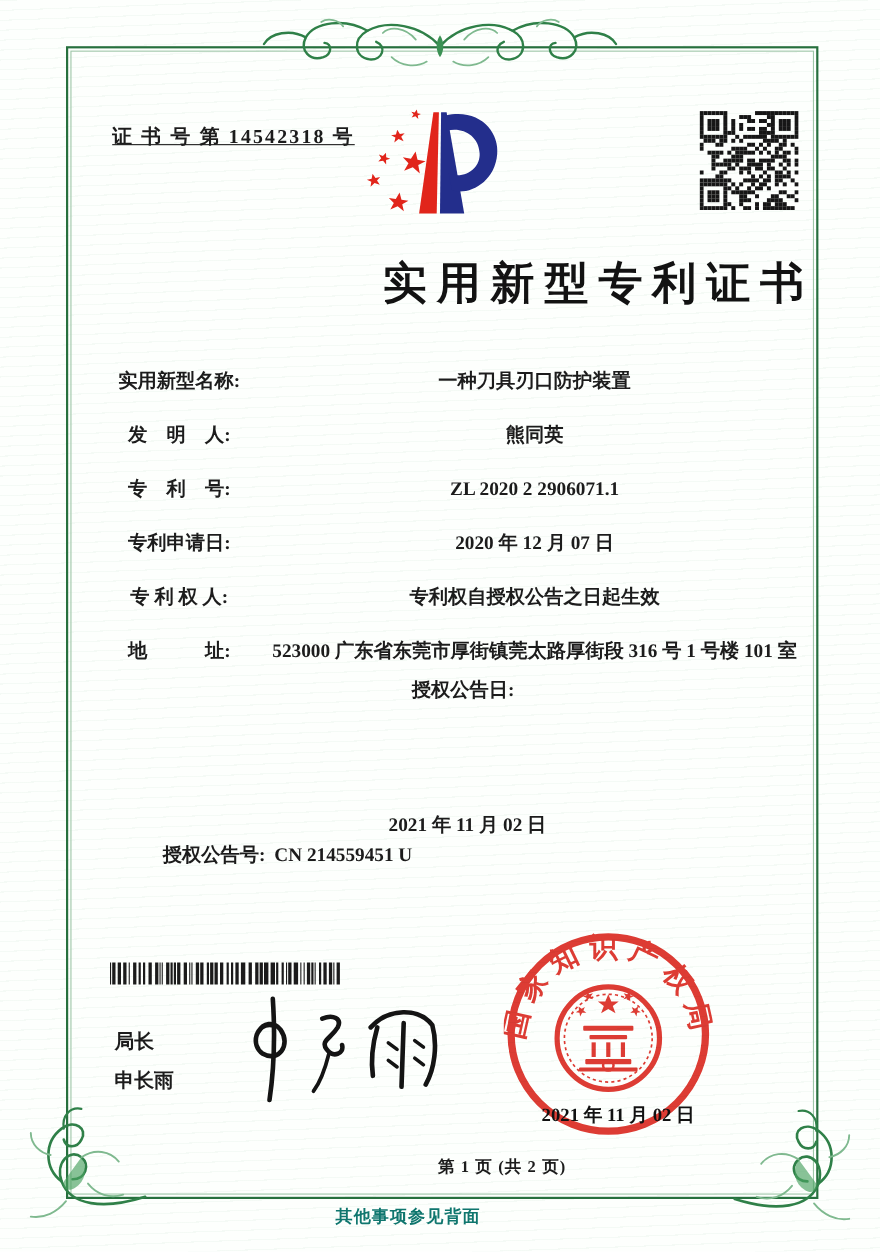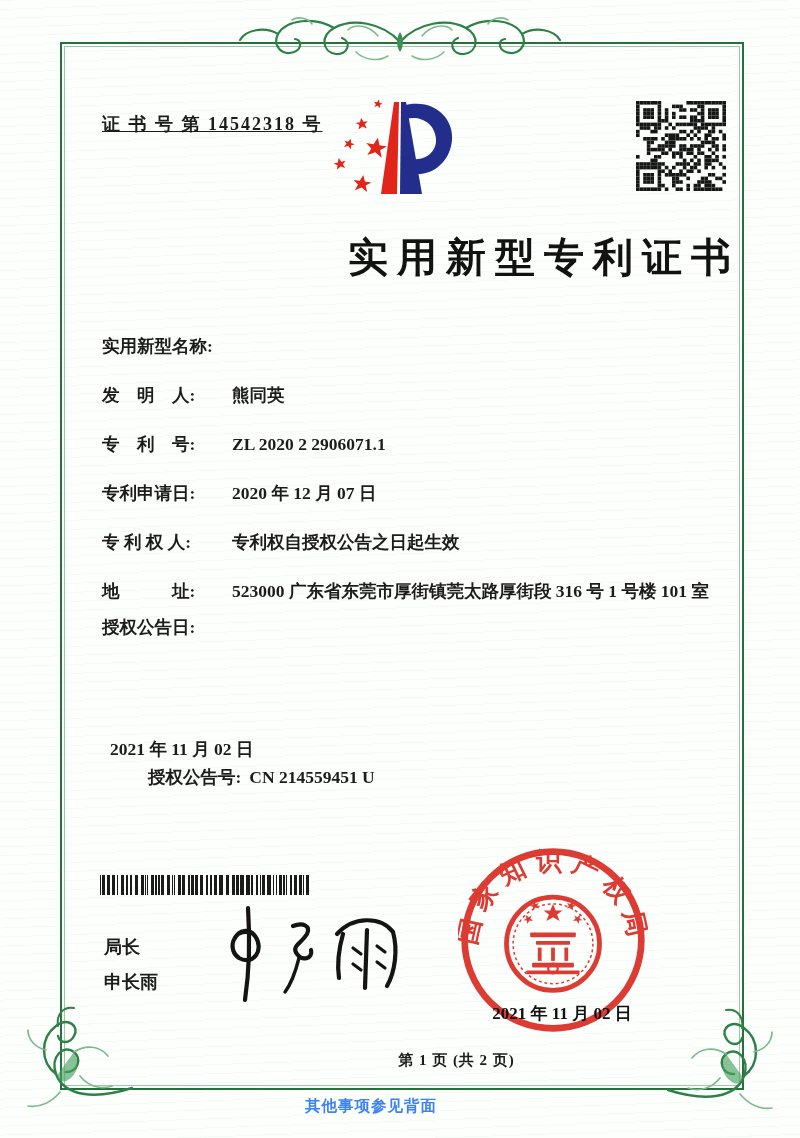--- a/index.html
+++ b/index.html
@@ -31,21 +31,21 @@
     letter-spacing:2px;
     text-decoration:underline;
   }
   .logo{position:absolute;left:326px;top:88px;width:150px;height:118px;}
   .qr{position:absolute;left:636px;top:101px;width:90px;height:90px;}
   .title{
     position:absolute;left:60px;top:230px;width:680px;text-align:right;
     font-size:40px;font-weight:bold;letter-spacing:9px;color:#121212;
   }
   .fields{position:absolute;left:102px;top:332px;width:638px;}
-  .frow{display:flex;line-height:28px;margin-bottom:21px;font-size:17.5px;font-weight:600;}
+  .frow{display:flex;line-height:28px;margin-bottom:21px;font-size:17.5px;font-weight:600;text-align:center;}
   .frow .lab{flex:0 0 122px;white-space:nowrap;}
   .frow .val{flex:1;padding-left:8px;}
   .frow.addr{margin-bottom:8px;}
   .frow.addr .val{max-width:508px;}
   .frow.duo{justify-content:flex-start;flex-direction:column;}
   .frow.duo .pair2{margin-left:46px;display:flex;}
   .paras{
     position:absolute;left:100px;top:666px;width:604px;
     font-size:16.5px;line-height:26.5px;color:#222;font-weight:500;
   }
@@ -59,21 +59,21 @@
   .seal-date{
     position:absolute;left:462px;top:1002px;width:200px;text-align:center;
     font-size:17px;font-weight:600;color:#111;z-index:5;
   }
   .page-no{
     position:absolute;left:60px;top:1051px;width:793px;text-align:center;
     font-size:15px;font-weight:600;letter-spacing:1px;
   }
   .back-note{
     position:absolute;left:0;top:1096px;width:742px;text-align:center;
-    font-size:15.5px;font-weight:600;letter-spacing:1px;color:#3b82f6;
+    font-size:15.5px;font-weight:600;letter-spacing:1px;color:#0f766e;
   }
 </style>
 </head>
 <body>
 
 <div class="page">
   <div class="paper-texture"></div>
 
   <div class="frame">
     <div class="frame-inner"></div>
@@ -471,20 +471,21 @@
       <rect x="84" y="96" width="4" height="4" fill="#161616"></rect>
       <rect x="88" y="96" width="4" height="4" fill="#161616"></rect>
       <rect x="92" y="96" width="4" height="4" fill="#161616"></rect>
     </svg>
 
   <div class="title">实用新型专利证书</div>
 
   <div class="fields">
     <div class="frow">
       <span class="lab">实用新型名称:</span>
+      <span class="val">一种刀具刃口防护装置</span>
     </div>
     <div class="frow">
       <span class="lab">发　明　人:</span>
       <span class="val">熊同英</span>
     </div>
     <div class="frow">
       <span class="lab">专　利　号:</span>
       <span class="val">ZL 2020 2 2906071.1</span>
     </div>
     <div class="frow">

